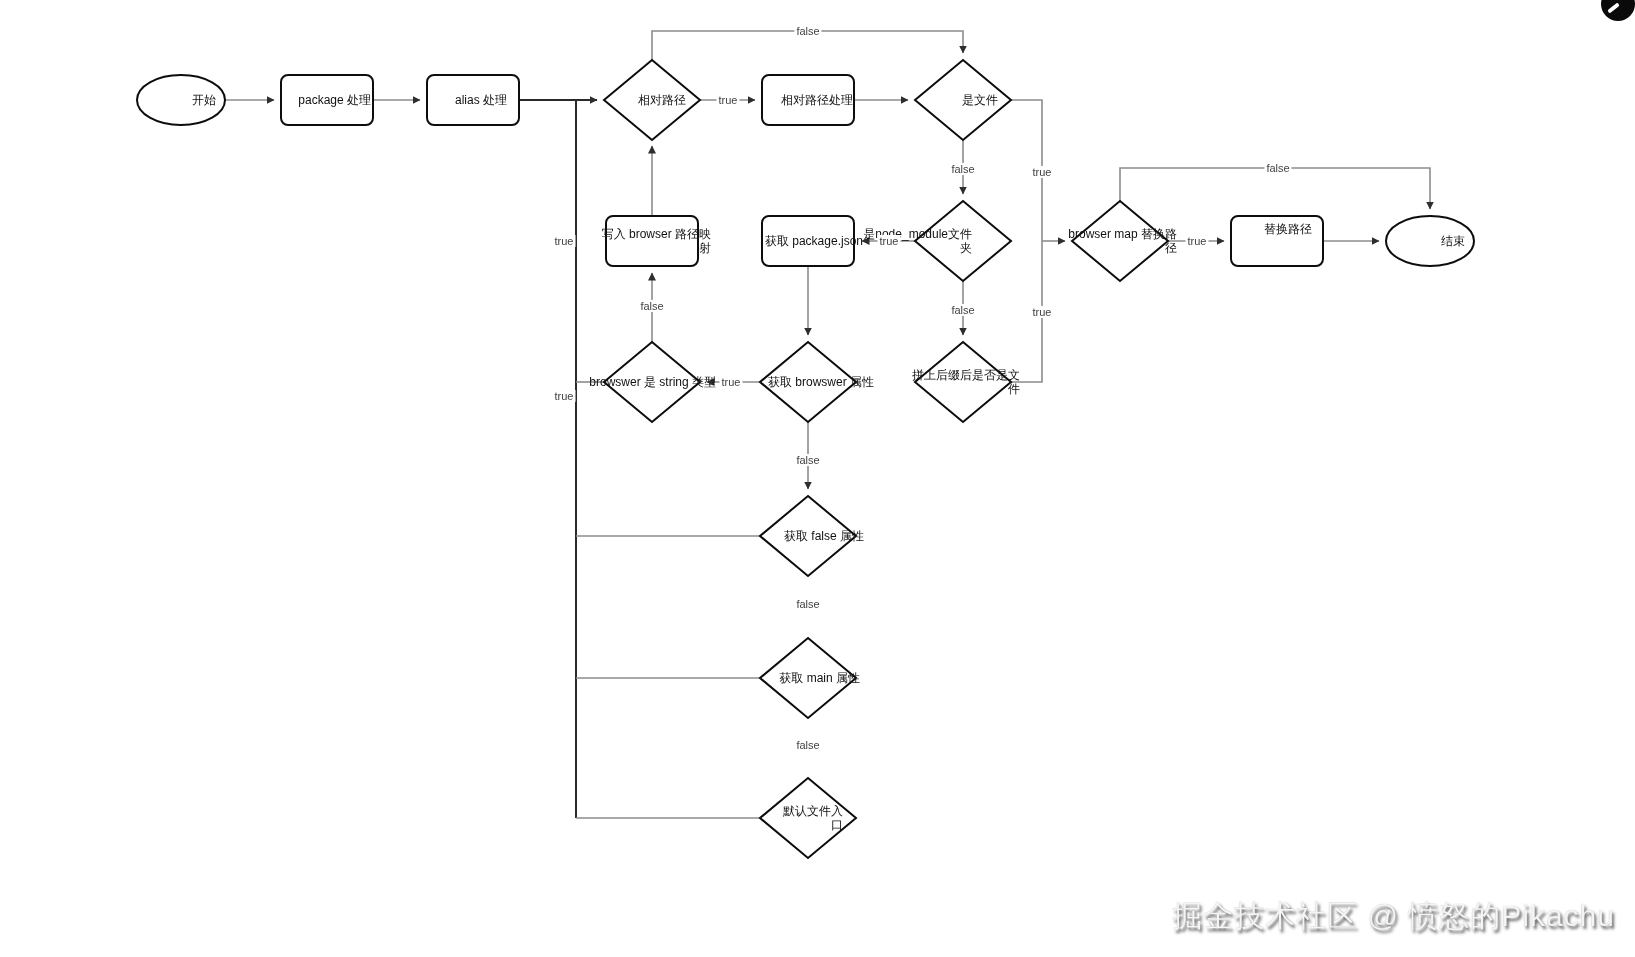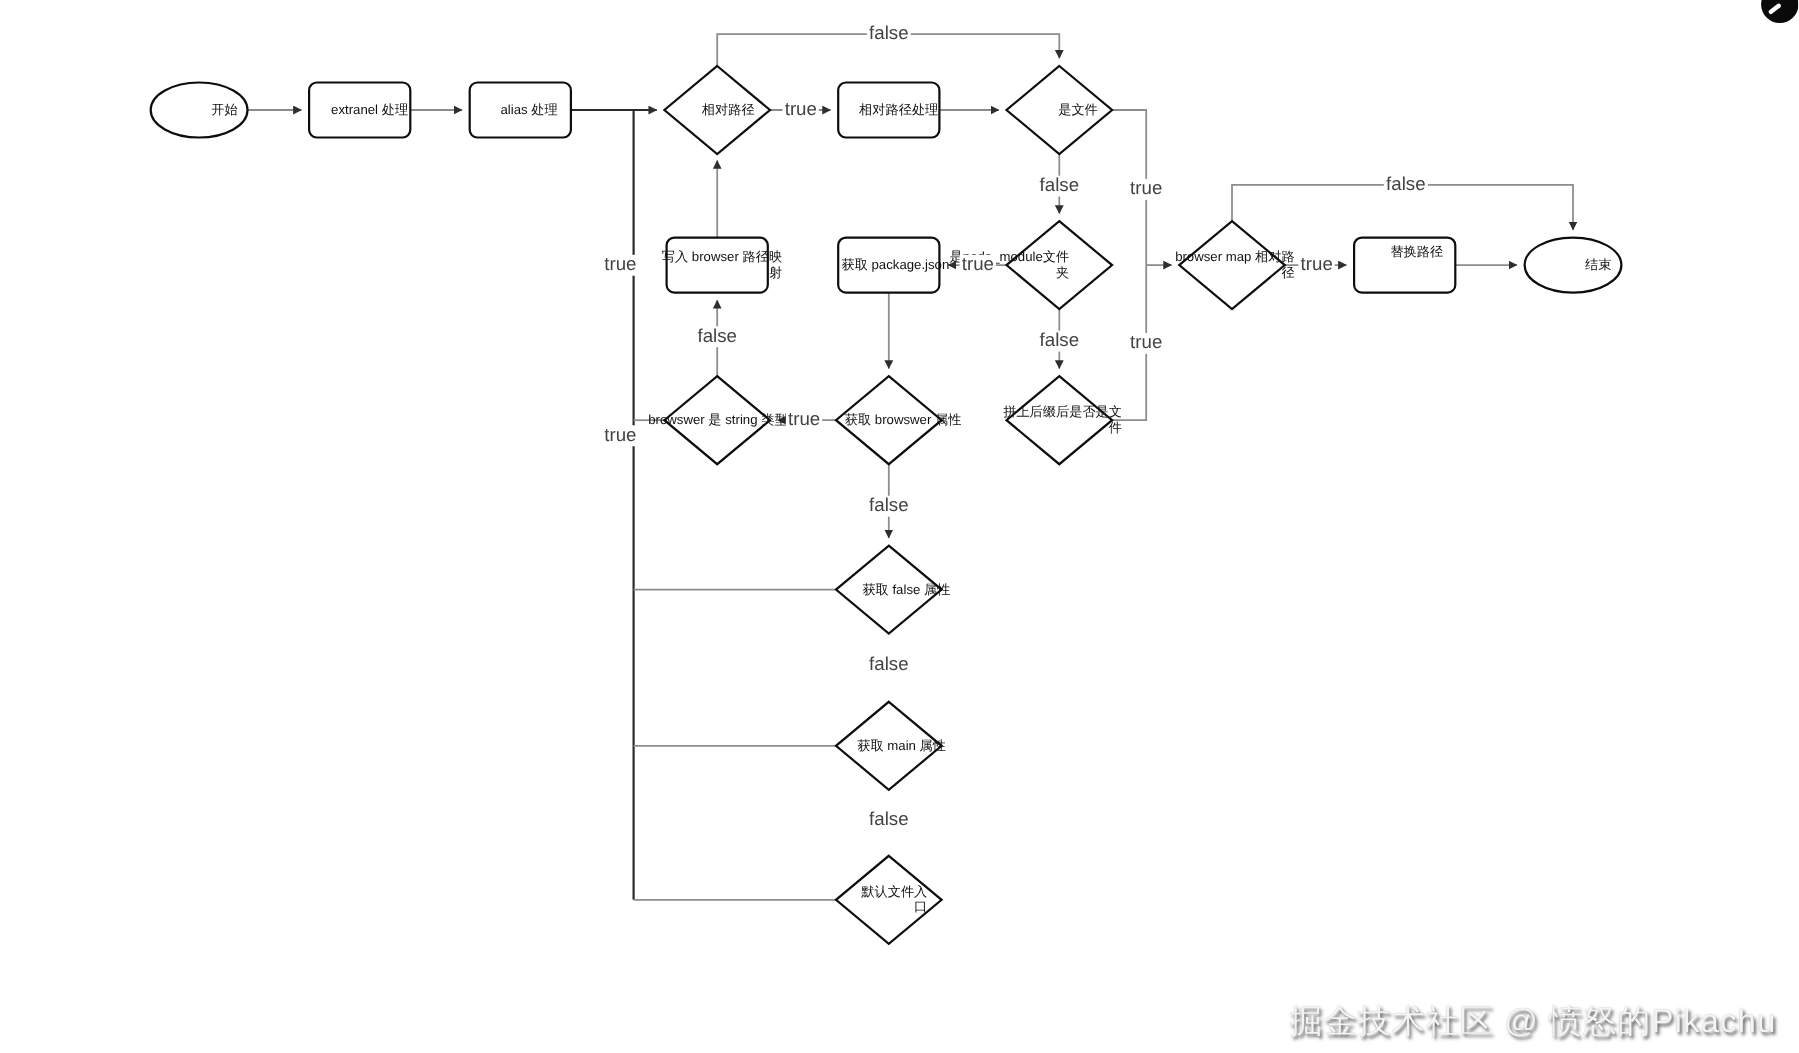--- a/index.html
+++ b/index.html
@@ -20,36 +20,35 @@
     text-align:right;
     font-size:12px;
     line-height:1.2;
     color:#111;
     pointer-events:none;
   }
   .edge-label{
     position:absolute;
     transform:translate(-50%,-50%);
     background:#ffffff;
-    font-size:17px;
+    font-size:11px;
     line-height:1.1;
     color:#424242;
     padding:0 2px;
     white-space:nowrap;
   }
   #watermark{
     position:absolute;
     right:20px;
     top:896px;
     font-size:30px;
     letter-spacing:1px;
     color:#f4f4f4;
     text-shadow:2px 3px 3px rgba(90,90,90,.95), 0 0 1px rgba(160,160,160,.7);
     white-space:nowrap;
-    margin-top:12px;
   }
   #corner-button{
     position:absolute;
     left:1601px;
     top:-13px;
     width:34px;height:34px;
     border-radius:50%;
     background:#0a0a0a;
   }
   #corner-button .slash{
@@ -117,30 +116,30 @@
 
     <path class="shape" d="M652,342 L700,382 L652,422 L604,382 Z"></path>
     <path class="shape" d="M808,342 L856,382 L808,422 L760,382 Z"></path>
     <path class="shape" d="M963,342 L1011,382 L963,422 L915,382 Z"></path>
     <path class="shape" d="M808,496 L856,536 L808,576 L760,536 Z"></path>
     <path class="shape" d="M808,638 L856,678 L808,718 L760,678 Z"></path>
     <path class="shape" d="M808,778 L856,818 L808,858 L760,818 Z"></path>
   </svg>
 
   <div class="node-label" style="left:181px;top:100px;width:70px">开始</div>
-  <div class="node-label" style="left:327px;top:100px;width:88px">extranel 处理</div>
+  <div class="node-label" style="left:327px;top:100px;width:88px">package 处理</div>
   <div class="node-label" style="left:473px;top:100px;width:68px">alias 处理</div>
   <div class="node-label" style="left:652px;top:100px;width:68px">相对路径</div>
   <div class="node-label" style="left:808px;top:100px;width:90px">相对路径处理</div>
   <div class="node-label" style="left:963px;top:100px;width:70px">是文件</div>
 
   <div class="node-label" style="left:652px;top:241px;width:118px">写入 browser 路径映射</div>
   <div class="node-label" style="left:808px;top:241px;width:110px">获取 package.json</div>
   <div class="node-label" style="left:913px;top:241px;width:118px">是node_module文件夹</div>
-  <div class="node-label" style="left:1120px;top:241px;width:114px">browser map 相对路径</div>
+  <div class="node-label" style="left:1120px;top:241px;width:114px">browser map 替换路径</div>
   <div class="node-label" style="left:1277px;top:229px;width:70px">替换路径</div>
   <div class="node-label" style="left:1430px;top:241px;width:70px">结束</div>
 
   <div class="node-label" style="left:652px;top:382px;width:128px">browswer 是 string 类型</div>
   <div class="node-label" style="left:808px;top:382px;width:132px">获取 browswer 属性</div>
   <div class="node-label" style="left:963px;top:382px;width:114px">拼上后缀后是否是文件</div>
   <div class="node-label" style="left:808px;top:536px;width:112px">获取 false 属性</div>
   <div class="node-label" style="left:808px;top:678px;width:104px">获取 main 属性</div>
   <div class="node-label" style="left:808px;top:818px;width:70px">默认文件入口</div>
 

